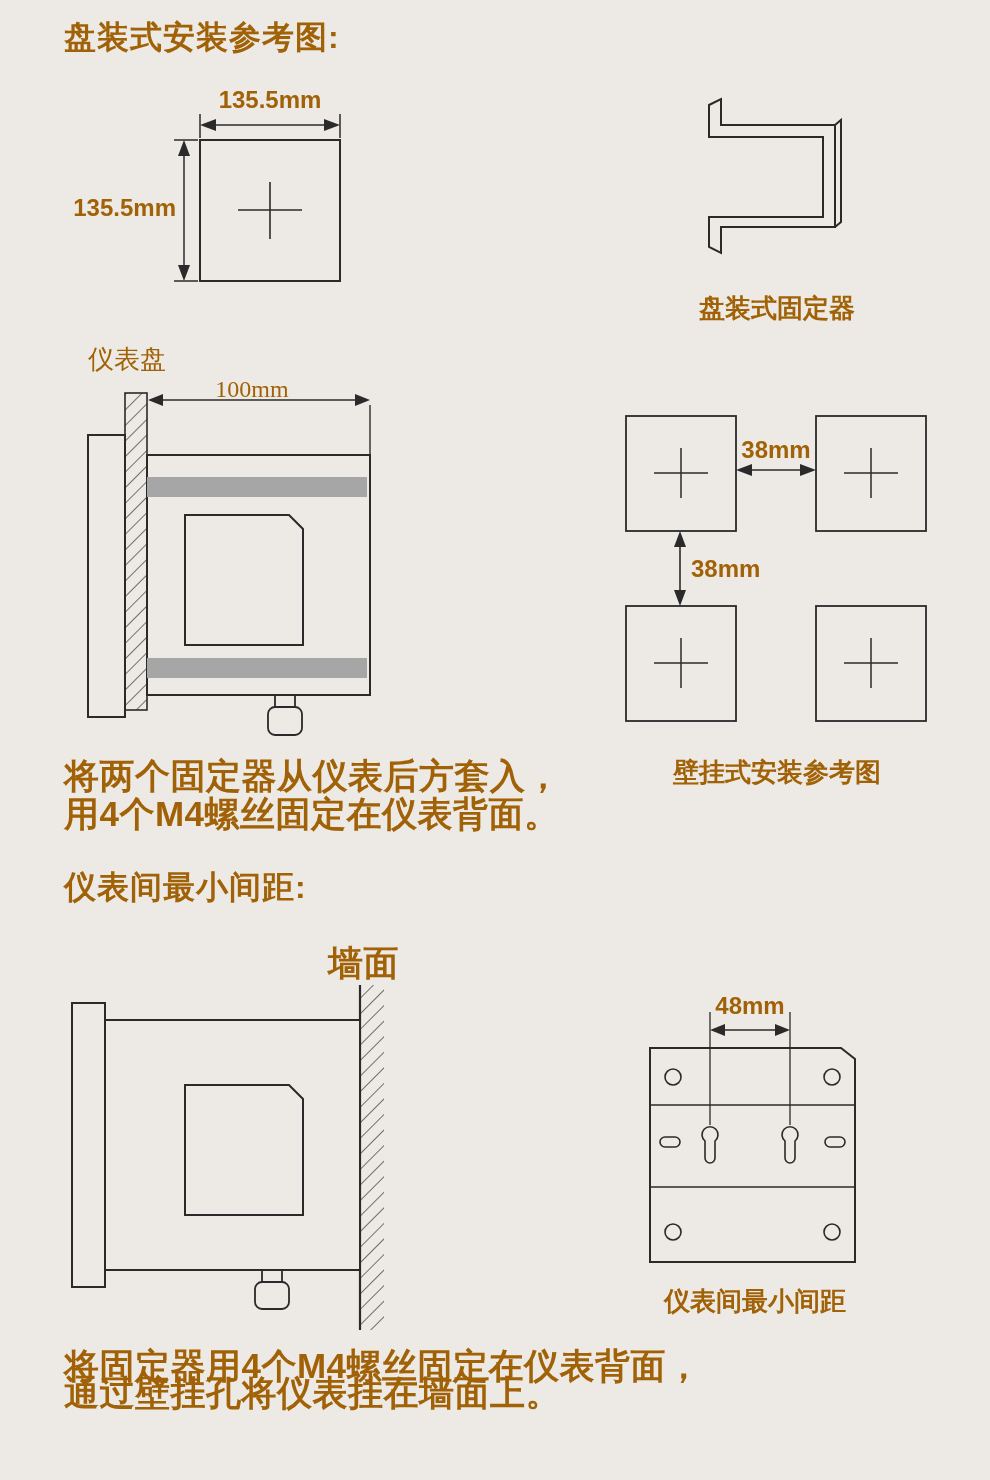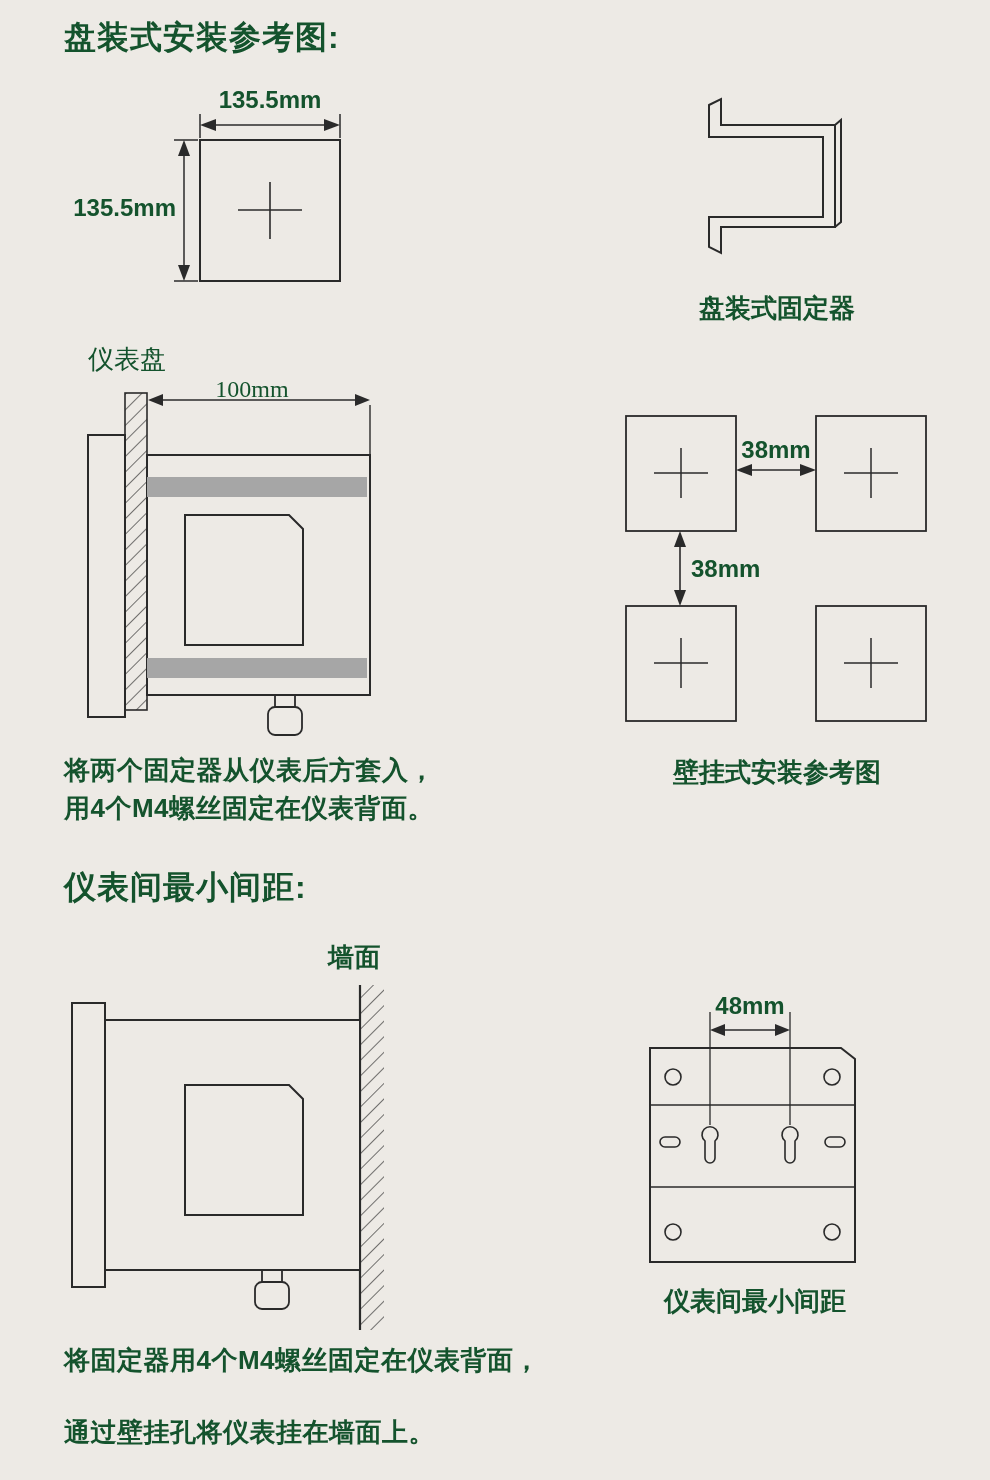--- a/index.html
+++ b/index.html
@@ -2,30 +2,30 @@
 <html><head>
 <meta charset="utf-8">
 <style>
   html,body{margin:0;padding:0;}
   .page{
     position:relative;
     width:990px;
     height:1480px;
     background:#edeae5;
     font-family:"Liberation Sans", sans-serif;
-    color:#14532d;
+    color:#a16207;
     overflow:hidden;
   }
   .abs{position:absolute;}
   .title{font-size:32px;font-weight:bold;letter-spacing:1px;}
   .caption{font-size:26px;font-weight:bold;text-align:center;}
   .dim{font-size:24px;font-weight:bold;}
   .dim-serif{font-size:24px;font-family:"Liberation Serif", serif;font-weight:normal;}
   .serif-label{font-size:26px;font-family:"Liberation Serif", serif;font-weight:normal;}
-  .note{font-size:26px;font-weight:bold;letter-spacing:0.5px;}
+  .note{font-size:35px;font-weight:bold;letter-spacing:0.5px;}
   .center{text-align:center;}
   .right{text-align:right;}
   svg{display:block;}
 </style>
 </head>
 <body>
 
 <div class="page">
 
   <div class="abs title" style="left:64px;top:16px;">盘装式安装参考图:</div>
@@ -167,15 +167,15 @@
       <line x1="94" y1="45" x2="146" y2="45"></line>
     </g>
     <g fill="#2a2a2a">
       <polygon points="80,45 95,39 95,51"></polygon>
       <polygon points="160,45 145,39 145,51"></polygon>
     </g>
   </svg>
   <div class="abs caption" style="left:650px;top:1284px;width:210px;">仪表间最小间距</div>
 
   <div class="abs note" style="left:64px;top:1343px;">将固定器用4个M4螺丝固定在仪表背面，</div>
-  <div class="abs note" style="left:64px;top:1370px;margin-top:45px;">通过壁挂孔将仪表挂在墙面上。</div>
+  <div class="abs note" style="left:64px;top:1370px;">通过壁挂孔将仪表挂在墙面上。</div>
 
 </div>
 
 </body></html>

